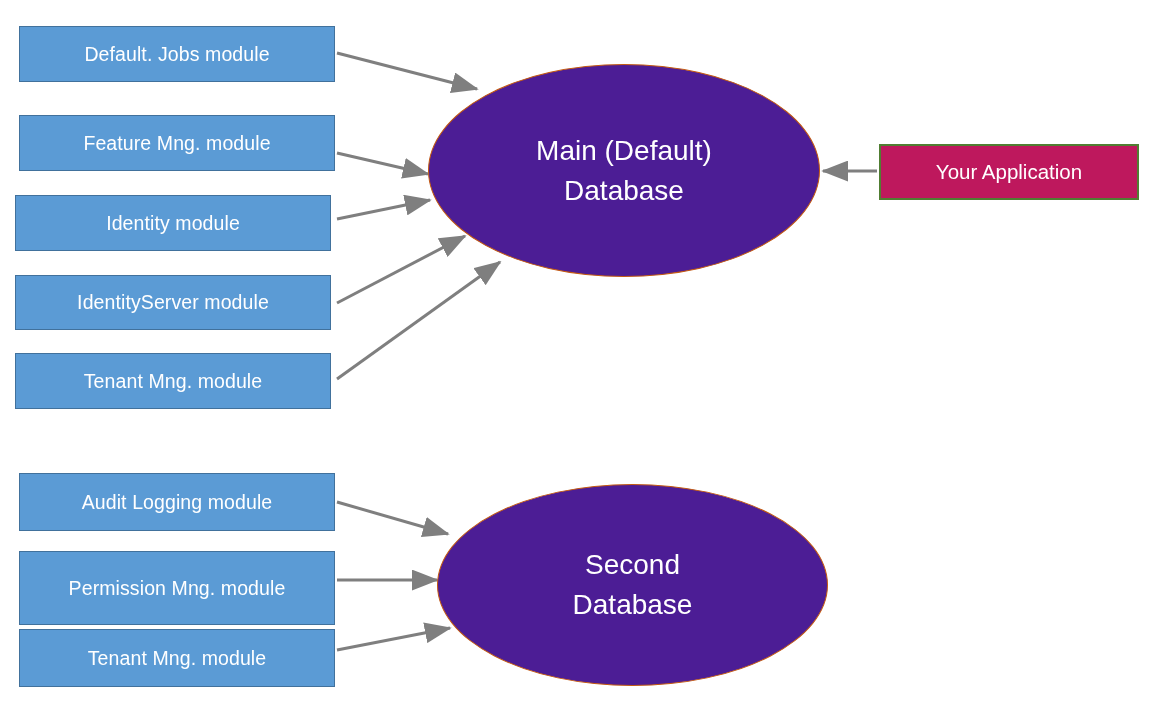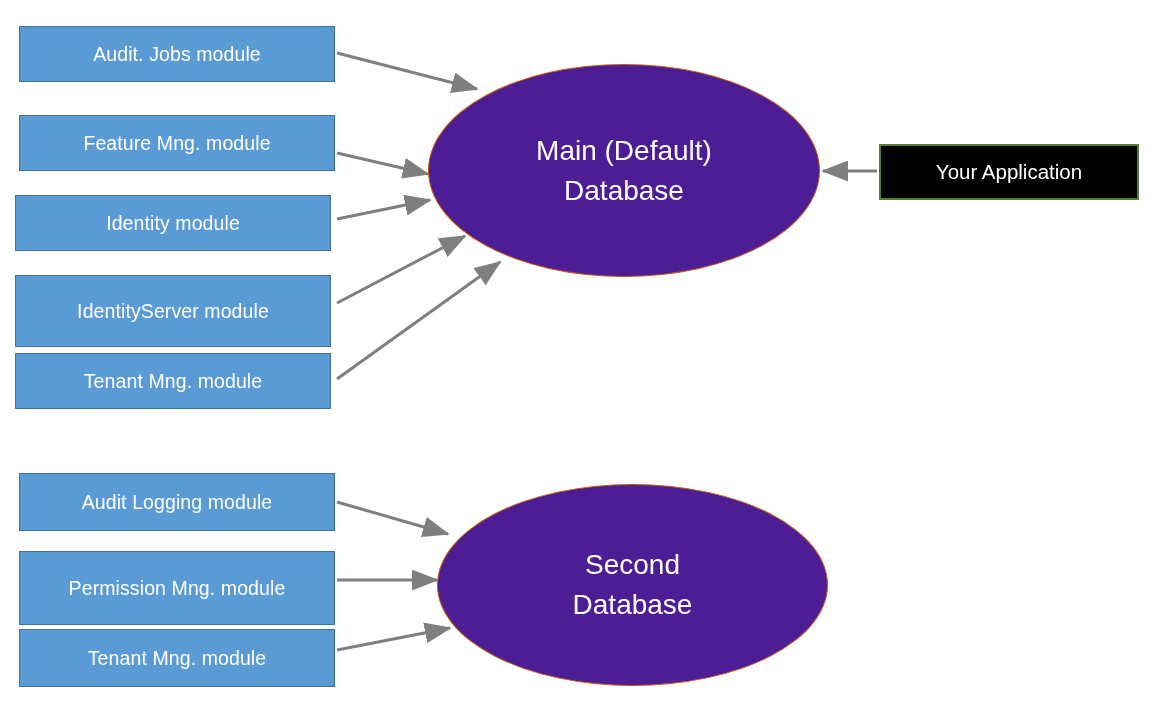--- a/index.html
+++ b/index.html
@@ -37,21 +37,21 @@
     color: #ffffff;
     line-height: 1.18;
   }
   .module-box {
     background: #5b9bd5;
     border: 1px solid #41719c;
     font-size: 19.5px;
     letter-spacing: 0.1px;
   }
   .app-box {
-    background: #000000;
+    background: #be185d;
     border: 2px solid #507e32;
     font-size: 20.5px;
   }
   .db-ellipse {
     background: #4c1d95;
     border: 1px solid #c55a11;
     border-radius: 50%;
     font-size: 28px;
     line-height: 1.42;
   }
@@ -87,32 +87,32 @@
     <line x1="877" y1="171" x2="823" y2="171" stroke="#7f7f7f" stroke-width="3" marker-end="url(#arrowhead)"></line>
 
     <line x1="337" y1="502" x2="448" y2="534" stroke="#7f7f7f" stroke-width="3" marker-end="url(#arrowhead)"></line>
 
     <line x1="337" y1="580" x2="437" y2="580" stroke="#7f7f7f" stroke-width="3" marker-end="url(#arrowhead)"></line>
 
     <line x1="337" y1="650" x2="450" y2="628" stroke="#7f7f7f" stroke-width="3" marker-end="url(#arrowhead)"></line>
   </svg>
 
   <div class="node module-box" style="left:19px; top:26px; width:316px; height:56px;">
-    <span>Audit. Jobs module</span>
+    <span>Default. Jobs module</span>
   </div>
 
   <div class="node module-box" style="left:19px; top:115px; width:316px; height:56px;">
     <span>Feature Mng. module</span>
   </div>
 
   <div class="node module-box" style="left:15px; top:195px; width:316px; height:56px;">
     <span>Identity module</span>
   </div>
 
-  <div class="node module-box" style="left:15px; top:275px; width:316px; height:72px;">
+  <div class="node module-box" style="left:15px; top:275px; width:316px; height:55px;">
     <span>IdentityServer module</span>
   </div>
 
   <div class="node module-box" style="left:19px; top:473px; width:316px; height:58px;">
     <span>Audit Logging module</span>
   </div>
 
   <div class="node module-box" style="left:15px; top:353px; width:316px; height:56px;">
     <span>Tenant Mng. module</span>
   </div>

